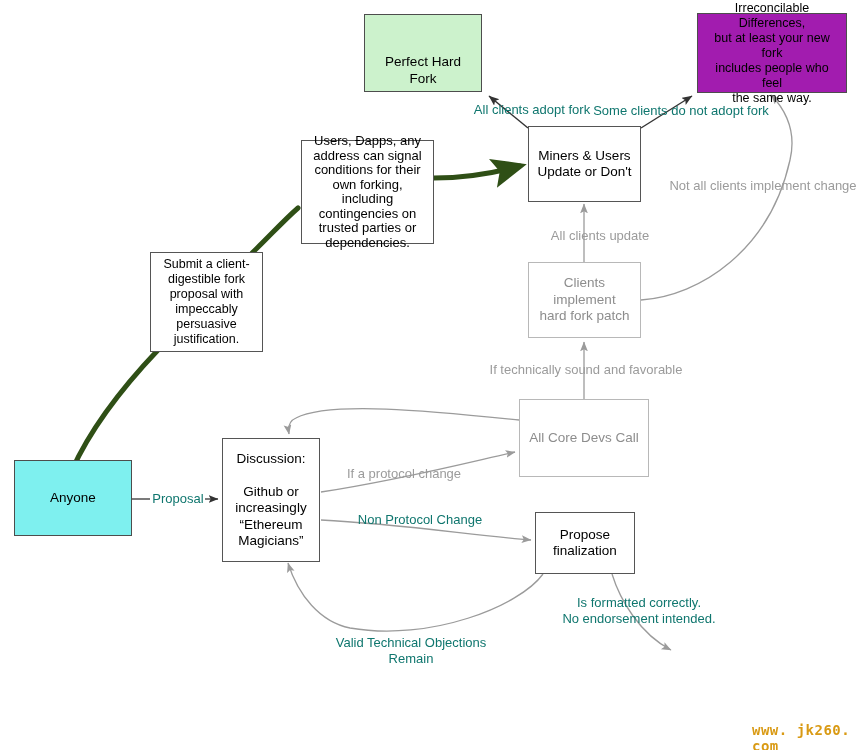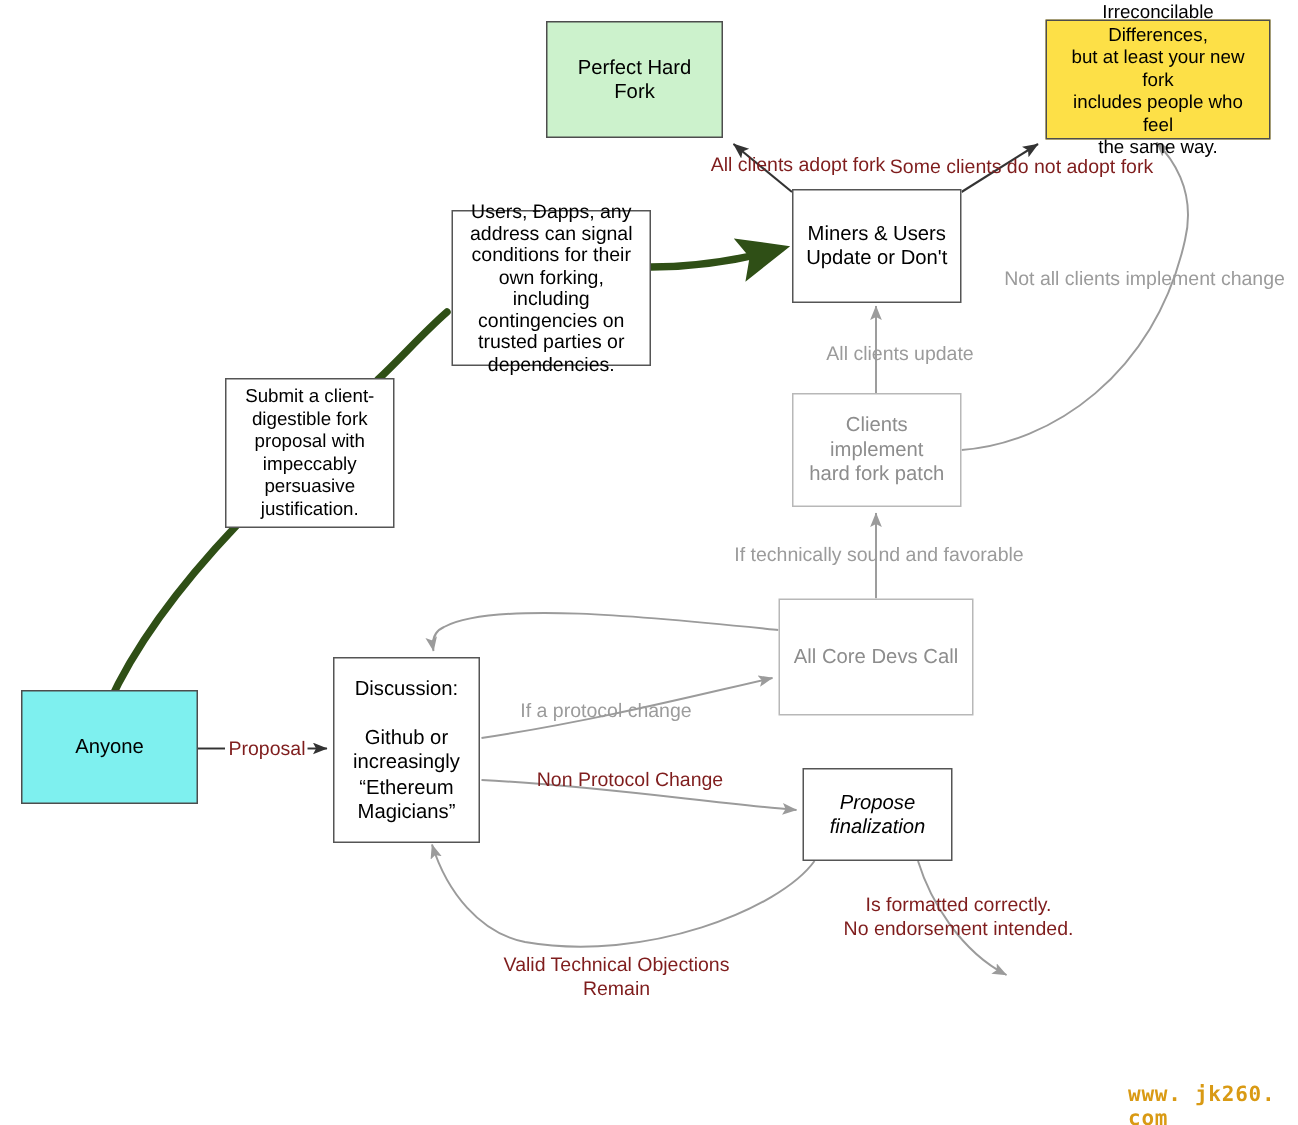--- a/index.html
+++ b/index.html
@@ -14,26 +14,26 @@
   .node{
     position:absolute;box-sizing:border-box;
     display:flex;align-items:center;justify-content:center;
     text-align:center;background:#ffffff;
     border:1px solid #555555;
     font-size:13.5px;line-height:16.5px;color:#000000;
     padding:4px 6px;
   }
   .node .lbl{display:block;white-space:pre-line;}
   .node.green{background:#ccf2cc;border-color:#4d4d4d;}
-  .node.pink{background:#fde047;border-color:#4d4d4d;}
+  .node.pink{background:#a21caf;border-color:#4d4d4d;}
   .node.cyan{background:#7ef0ef;border-color:#4d4d4d;}
   .node.muted{border-color:#b8b8b8;color:#8d8d8d;}
 
   .elabel{
-    position:absolute;font-size:13px;line-height:16px;color:#7f1d1d;
+    position:absolute;font-size:13px;line-height:16px;color:#0f766e;
     white-space:pre-line;text-align:center;
   }
   .elabel.muted{color:#9b9b9b;}
 
   .watermark{
     position:absolute;font-family:"DejaVu Sans Mono","Liberation Mono",monospace;
     font-size:14px;font-weight:bold;color:#d99a14;letter-spacing:.5px;
   }
 </style>
 </head>
@@ -75,21 +75,21 @@
 
     <path d="M543,574 C520,606 430,642 350,628 C320,622 298,595 288,563" fill="none" stroke="#9b9b9b" stroke-width="1.3" marker-end="url(#ah-muted)"></path>
 
     <path d="M612,574 C620,600 640,634 671,650" fill="none" stroke="#9b9b9b" stroke-width="1.3" marker-end="url(#ah-muted)"></path>
 
     <path d="M72,470 C90,430 120,390 158,350" fill="none" stroke="#2f4f16" stroke-width="5" stroke-linecap="round"></path>
     <path d="M252,253 C268,238 282,222 298,208" fill="none" stroke="#2f4f16" stroke-width="5" stroke-linecap="round"></path>
     <path d="M434,178 C470,178 498,172 520,166" fill="none" stroke="#2f4f16" stroke-width="5" stroke-linecap="round" marker-end="url(#ah-green)"></path>
   </svg>
 
-  <div class="node green" style="left:364px;top:14px;width:118px;height:78px;">
+  <div class="node green" style="left:364px;top:14px;width:118px;height:78px;align-items:flex-end;">
     <span class="lbl">Perfect Hard Fork</span>
   </div>
 
   <div class="node pink" style="left:697px;top:13px;width:150px;height:80px;font-size:12.5px;line-height:15px;">
     <span class="lbl">Irreconcilable Differences,
 but at least your new fork
 includes people who feel
 the same way.</span>
   </div>
 
@@ -132,21 +132,21 @@
 Github or
 increasingly
 “Ethereum
 Magicians”</span>
   </div>
 
   <div class="node cyan" style="left:14px;top:460px;width:118px;height:76px;">
     <span class="lbl">Anyone</span>
   </div>
 
-  <div class="node" style="left:535px;top:512px;width:100px;height:62px;font-style:italic;">
+  <div class="node" style="left:535px;top:512px;width:100px;height:62px;">
     <span class="lbl">Propose
 finalization</span>
   </div>
 
 
   <div class="elabel" style="left:447px;top:102px;width:170px;">All clients adopt fork</div>
 
   <div class="elabel" style="left:586px;top:103px;width:190px;">Some clients do not adopt fork</div>
 
   <div class="elabel muted" style="left:667px;top:178px;width:192px;">Not all clients implement change</div>

